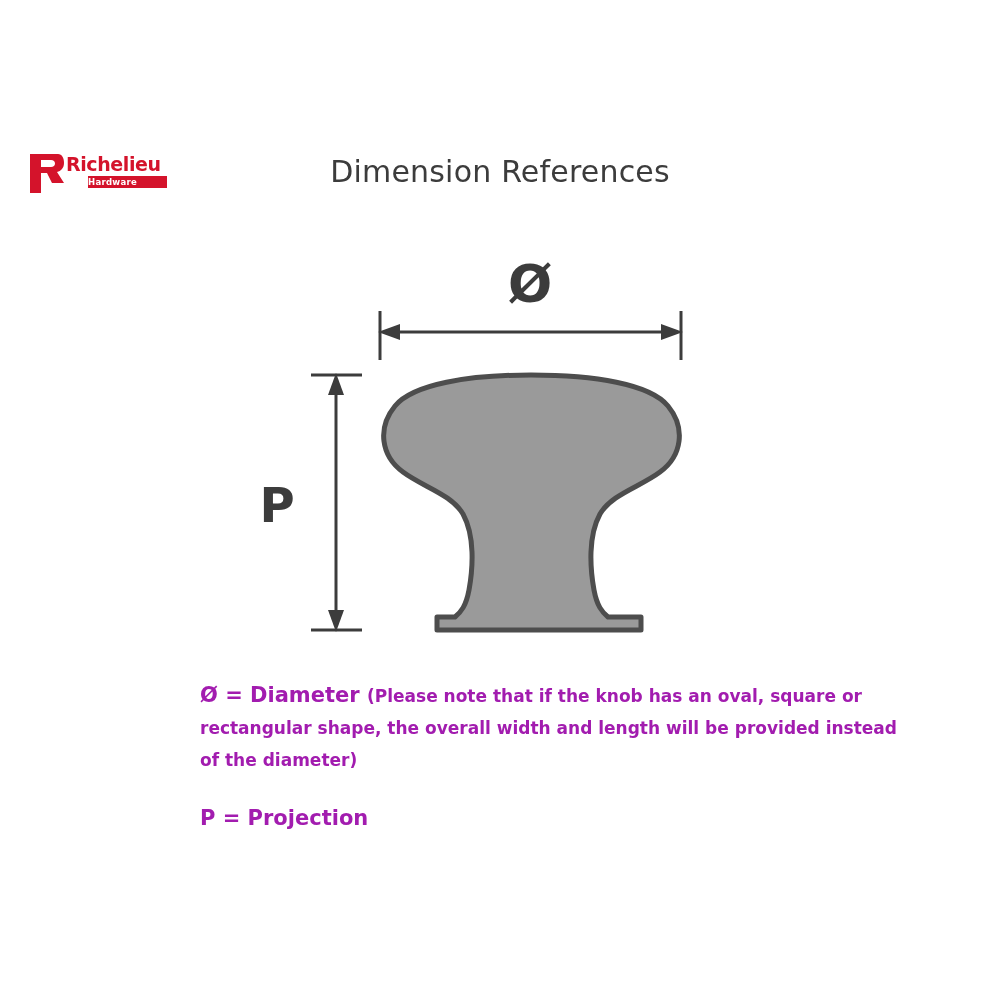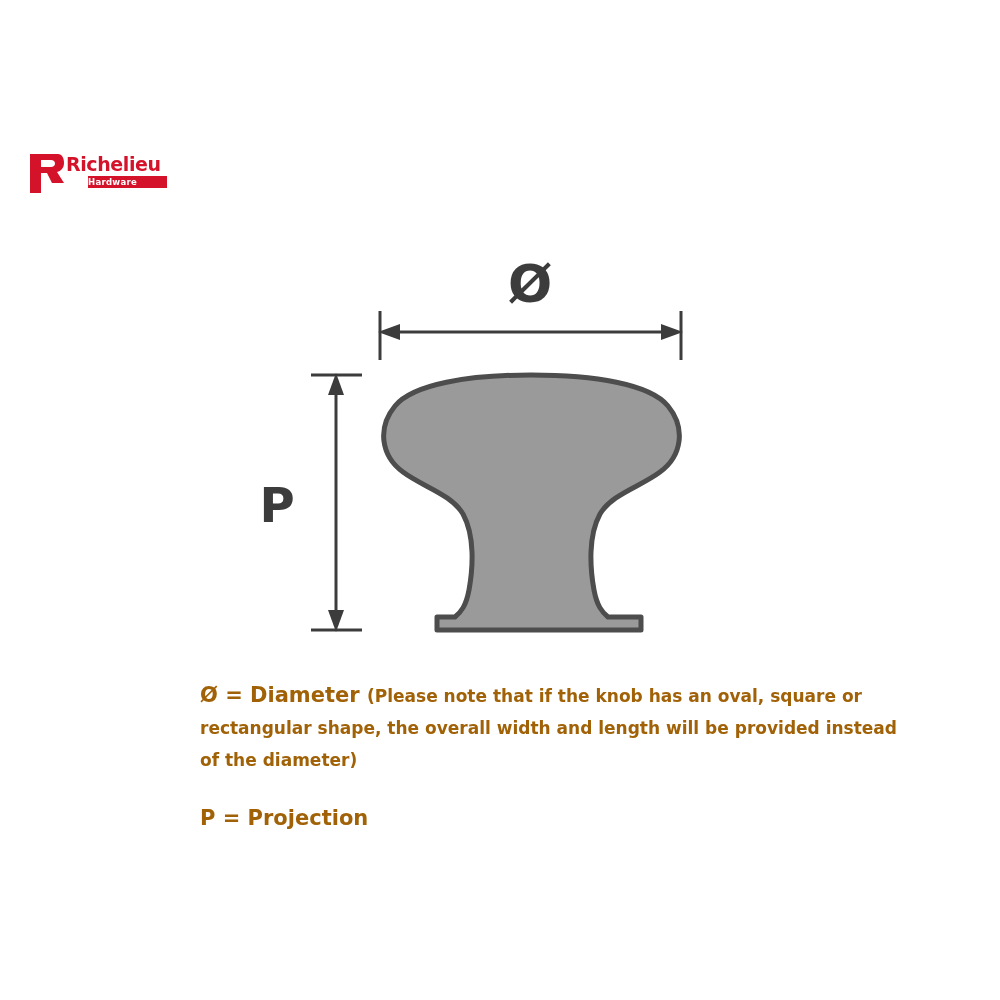--- a/index.html
+++ b/index.html
@@ -90,21 +90,21 @@
 
   
   .legend {
     position: absolute;
     left: 200px;
     top: 668px;
     width: 720px;
   }
   .legend-line {
     font-family: "DejaVu Sans", sans-serif;
-    color: #a16207;
+    color: #a21caf;
   }
   .legend-diameter {
     font-size: 21px;
     font-weight: bold;
     line-height: 31px;
   }
   .legend-diameter .note {
     font-size: 17px;
     font-weight: bold;
   }
@@ -124,20 +124,21 @@
       <path d="M2 2 L30 2 C34 2 36 6 36 11 C36 16 33 19 29 20 L36 31 L24 31 L19 21 L13 21 L13 31 L2 31 Z
                M13 8 L13 15 L23 15 C25.5 15 27 13.5 27 11.5 C27 9.5 25.5 8 23 8 Z" fill="#d4132b"></path>
       <path d="M2 31 L13 31 L13 41 L2 41 Z" fill="#d4132b"></path>
     </svg>
     <div class="logo-text-wrap">
       <div class="logo-name">Richelieu</div>
       <div class="logo-sub">Hardware</div>
     </div>
   </div>
 
+  <div class="title">Dimension References</div>
 
   <svg class="diagram" viewBox="0 0 1000 1000">
 
     <g>
       <text x="530" y="290" text-anchor="middle" font-family="DejaVu Sans, sans-serif" font-size="52" font-weight="bold" fill="#3c3c3c">Ø</text>
     </g>
 
     <g stroke="#3c3c3c" fill="#3c3c3c">
 
       <line x1="380" y1="299" x2="380" y2="348" stroke-width="3"></line>

